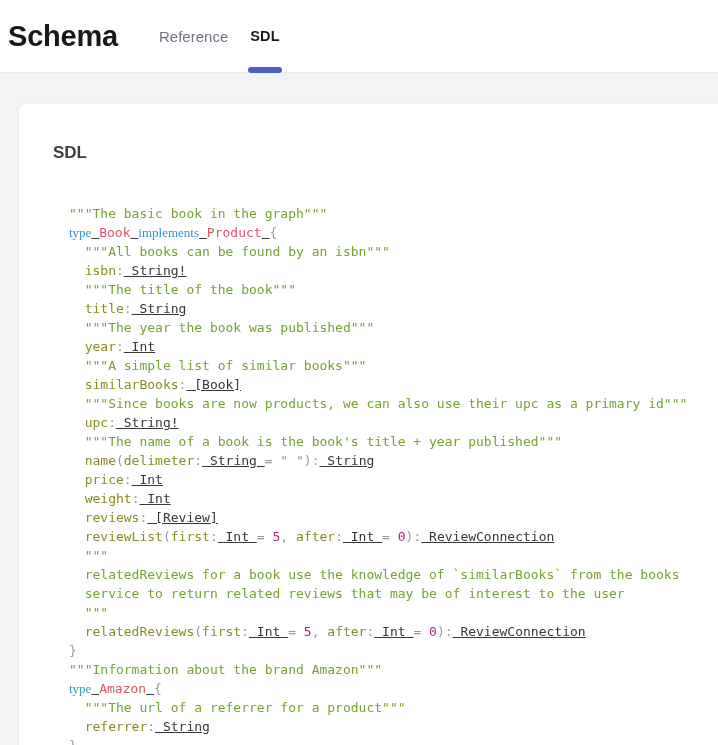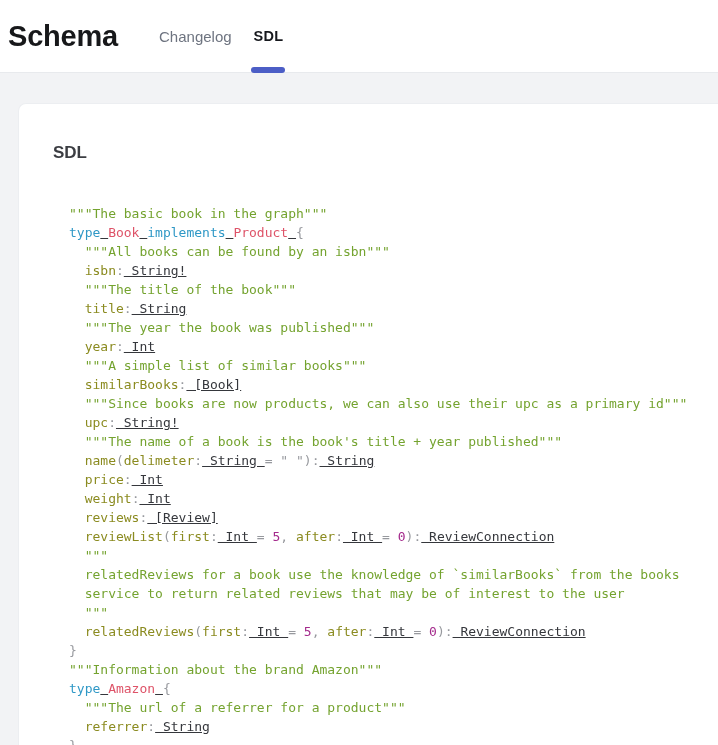--- a/index.html
+++ b/index.html
@@ -79,34 +79,34 @@
   .code {
     margin-top: 40px;
     margin-left: 16px;
     font-family: "DejaVu Sans Mono", monospace;
     font-size: 13px;
     line-height: 19px;
     color: var(--tok-pln, #35373c);
   }
   .code .line { white-space: pre; }
   .tok-str { color: var(--tok-str, #74a32f); }
-  .tok-kw  { color: var(--tok-kw,  #2f98c6); }
+  .tok-kw  { color: var(--tok-kw,  #2f98c6); font-family: Liberation Serif, serif; }
   .tok-cls { color: var(--tok-cls, #de5368); }
   .tok-fld { color: var(--tok-fld, #8b8b20); }
   .tok-num { color: var(--tok-num, #a42a8c); }
   .tok-pun { color: var(--tok-pun, #97999e); }
   .tok-pln { color: var(--tok-pln, #35373c); text-decoration: underline; }
 </style>
 </head>
 <body>
 
 <header class="header">
   <h1 class="page-title">Schema</h1>
   <nav class="tabs" id="tab-bar">
-      <button class="tab">Changelog</button>
+      <button class="tab">Reference</button>
       <button class="tab active">SDL</button>
     </nav>
 </header>
 
 <main class="content">
   <section class="card">
     <h2 class="card-heading">SDL</h2>
     <pre class="code" id="code-block"><div class="line"><span class="tok-str">"""The basic book in the graph"""</span></div><div class="line"><span class="tok-kw">type</span><span class="tok-pln"> </span><span class="tok-cls">Book</span><span class="tok-pln"> </span><span class="tok-kw">implements</span><span class="tok-pln"> </span><span class="tok-cls">Product</span><span class="tok-pln"> </span><span class="tok-pun">{</span></div><div class="line"><span class="tok-str">  """All books can be found by an isbn"""</span></div><div class="line"><span class="tok-fld">  isbn</span><span class="tok-pun">:</span><span class="tok-pln"> String!</span></div><div class="line"><span class="tok-str">  """The title of the book"""</span></div><div class="line"><span class="tok-fld">  title</span><span class="tok-pun">:</span><span class="tok-pln"> String</span></div><div class="line"><span class="tok-str">  """The year the book was published"""</span></div><div class="line"><span class="tok-fld">  year</span><span class="tok-pun">:</span><span class="tok-pln"> Int</span></div><div class="line"><span class="tok-str">  """A simple list of similar books"""</span></div><div class="line"><span class="tok-fld">  similarBooks</span><span class="tok-pun">:</span><span class="tok-pln"> [Book]</span></div><div class="line"><span class="tok-str">  """Since books are now products, we can also use their upc as a primary id"""</span></div><div class="line"><span class="tok-fld">  upc</span><span class="tok-pun">:</span><span class="tok-pln"> String!</span></div><div class="line"><span class="tok-str">  """The name of a book is the book's title + year published"""</span></div><div class="line"><span class="tok-fld">  name</span><span class="tok-pun">(</span><span class="tok-fld">delimeter</span><span class="tok-pun">:</span><span class="tok-pln"> String </span><span class="tok-pun">= " "</span><span class="tok-pun">):</span><span class="tok-pln"> String</span></div><div class="line"><span class="tok-fld">  price</span><span class="tok-pun">:</span><span class="tok-pln"> Int</span></div><div class="line"><span class="tok-fld">  weight</span><span class="tok-pun">:</span><span class="tok-pln"> Int</span></div><div class="line"><span class="tok-fld">  reviews</span><span class="tok-pun">:</span><span class="tok-pln"> [Review]</span></div><div class="line"><span class="tok-fld">  reviewList</span><span class="tok-pun">(</span><span class="tok-fld">first</span><span class="tok-pun">:</span><span class="tok-pln"> Int </span><span class="tok-pun">= </span><span class="tok-num">5</span><span class="tok-pun">, </span><span class="tok-fld">after</span><span class="tok-pun">:</span><span class="tok-pln"> Int </span><span class="tok-pun">= </span><span class="tok-num">0</span><span class="tok-pun">):</span><span class="tok-pln"> ReviewConnection</span></div><div class="line"><span class="tok-str">  """</span></div><div class="line"><span class="tok-str">  relatedReviews for a book use the knowledge of `similarBooks` from the books</span></div><div class="line"><span class="tok-str">  service to return related reviews that may be of interest to the user</span></div><div class="line"><span class="tok-str">  """</span></div><div class="line"><span class="tok-fld">  relatedReviews</span><span class="tok-pun">(</span><span class="tok-fld">first</span><span class="tok-pun">:</span><span class="tok-pln"> Int </span><span class="tok-pun">= </span><span class="tok-num">5</span><span class="tok-pun">, </span><span class="tok-fld">after</span><span class="tok-pun">:</span><span class="tok-pln"> Int </span><span class="tok-pun">= </span><span class="tok-num">0</span><span class="tok-pun">):</span><span class="tok-pln"> ReviewConnection</span></div><div class="line"><span class="tok-pun">}</span></div><div class="line"><span class="tok-str">"""Information about the brand Amazon"""</span></div><div class="line"><span class="tok-kw">type</span><span class="tok-pln"> </span><span class="tok-cls">Amazon</span><span class="tok-pln"> </span><span class="tok-pun">{</span></div><div class="line"><span class="tok-str">  """The url of a referrer for a product"""</span></div><div class="line"><span class="tok-fld">  referrer</span><span class="tok-pun">:</span><span class="tok-pln"> String</span></div><div class="line"><span class="tok-pun">}</span></div></pre>
   </section>
 </main>

